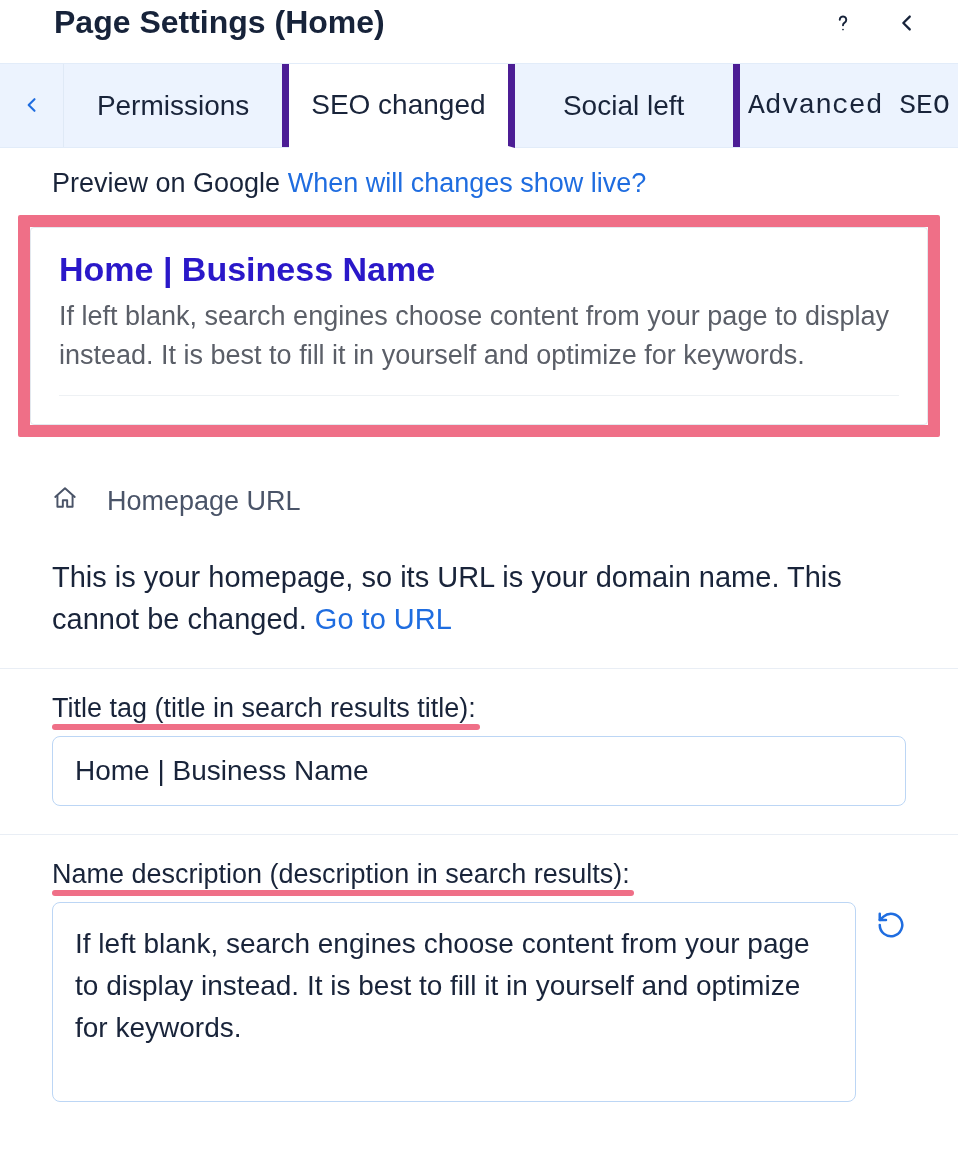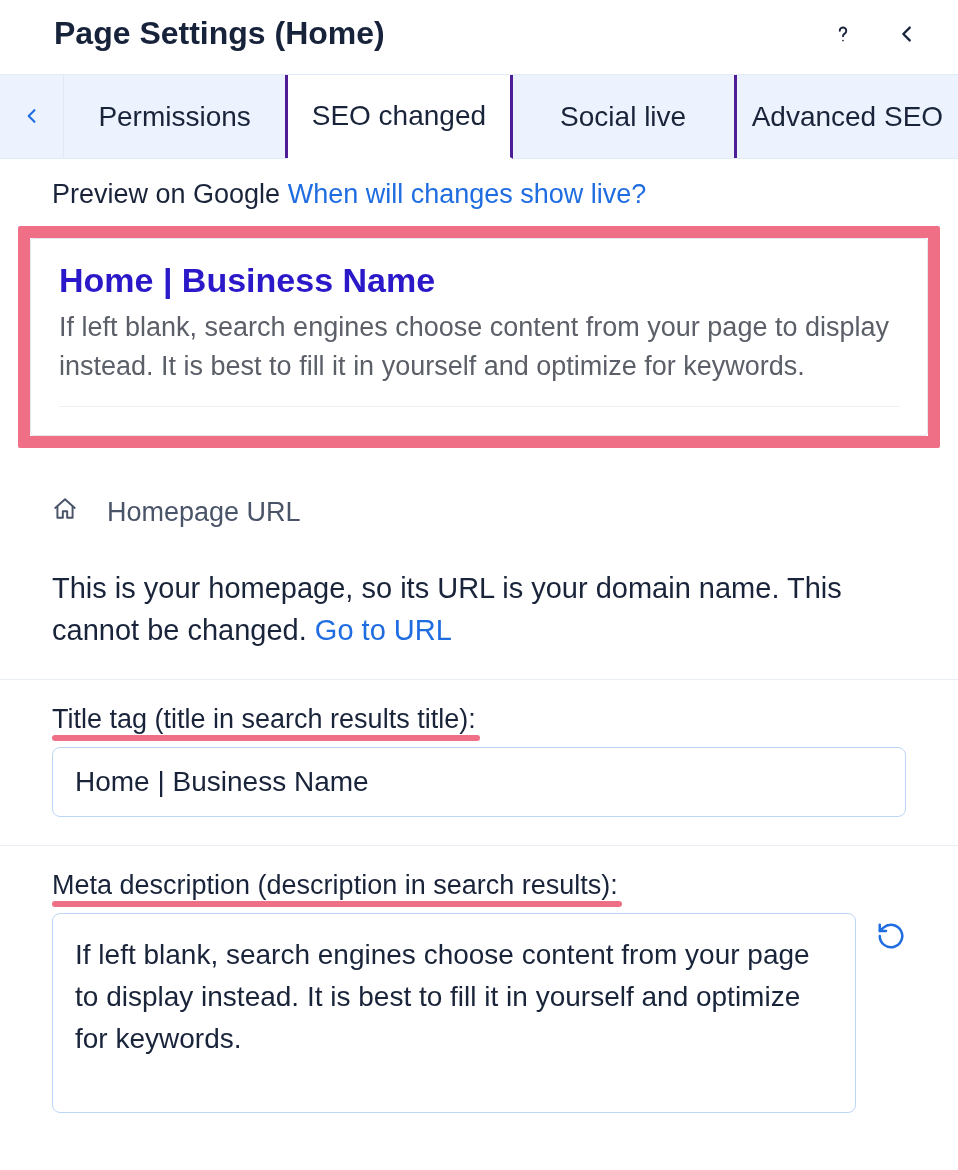--- a/index.html
+++ b/index.html
@@ -1,24 +1,24 @@
 <!DOCTYPE html>
 <html><head>
 <meta charset="utf-8">
 <style>
   * { box-sizing: border-box; margin: 0; padding: 0; }
   html, body { width: 958px; height: 1170px; font-family: -apple-system, BlinkMacSystemFont, "Segoe UI", Helvetica, Arial, sans-serif; color: #19243a; background: #fff; }
-  .header { display: flex; align-items: center; padding: 15px 40px 22px 54px; }
+  .header { display: flex; align-items: center; padding: 4px 40px 22px 54px; }
   .header-title { font-size: 32px; font-weight: 700; color: #17233a; flex: 1; }
   .header-actions { display: flex; align-items: center; gap: 40px; }
   .icon-btn { display: inline-flex; align-items: center; justify-content: center; cursor: pointer; color: #17233a; }
   .tabs { display: flex; background: #ecf3fe; border-top: 1px solid #e2ecf9; border-bottom: 1px solid #e2ecf9; }
   .tab-back { width: 64px; display: flex; align-items: center; justify-content: center; border-right: 1px solid #dfe9f6; }
-  .tab { flex: 1; text-align: center; padding: 24px 8px; font-size: 28px; color: #19243a; border-right: 3px solid #4c1d95; cursor: pointer; display:flex; align-items:center; justify-content:center; line-height:1.2;}
-  .tab:last-child { border-right: none; }
+  .tab { flex: 1; text-align: center; padding: 24px 8px; font-size: 28px; color: #19243a; border-right: 7px solid #4c1d95; cursor: pointer; display:flex; align-items:center; justify-content:center; line-height:1.2;}
+  .tab:last-child { border-right: none; font-family: Liberation Mono, monospace; }
   .tab.active { background: #fff; border-bottom: 2px solid #fff; margin-bottom:-1px;}
   .preview-label-row { padding: 20px 48px 16px 52px; font-size: 27px; color: #19243a; }
   .link { color: #1f6de0; cursor: pointer; }
   .preview-highlight { margin: 0 18px 26px 18px; border: 12px solid #ef6f87; border-radius: 2px; padding: 0; }
   .preview-card { border: 1px solid #e3e8ee; border-radius: 4px; padding: 22px 28px 28px 28px; background:#fff;}
   .preview-title { font-size: 34px; font-weight: 700; color: #2a18c9; margin-bottom: 8px; }
   .preview-desc { font-size: 27px; color: #5b5f68; line-height: 1.45; padding-bottom: 20px; border-bottom: 1px solid #eef1f4;}
   .url-section { padding: 22px 52px 28px 52px; border-bottom: 1px solid #e9eef5; }
   .url-row { display: flex; align-items: center; gap: 29px; font-size: 27px; color: #4a5468; margin-bottom: 10px;}
   .url-desc { font-size: 29px; color: #19243a; line-height: 1.45; margin-top: 38px; }
@@ -52,21 +52,21 @@
 </div>
 
 <div class="tabs">
   <div class="tab-back">
     <svg width="20" height="20" viewBox="0 0 24 24" fill="none" stroke="#1f6de0" stroke-width="2.5" stroke-linecap="round" stroke-linejoin="round">
         <polyline points="15 5 8 12 15 19"></polyline>
       </svg>
   </div>
   <div class="tab">Permissions</div>
   <div class="tab active">SEO changed</div>
-  <div class="tab">Social live</div>
+  <div class="tab">Social left</div>
   <div class="tab">Advanced SEO</div>
 </div>
 
 <div class="preview-label-row">
   <span>Preview on Google</span>
   <span> </span>
   <span class="link">When will changes show live?</span>
 </div>
 
 <div class="preview-highlight">
@@ -94,21 +94,21 @@
 <div class="field-section">
   <div class="field-label-wrap">
     <span class="field-label">Title tag (title in search results title):</span>
     <span class="underline-highlight"></span>
   </div>
   <input class="text-input" type="text" value="Home | Business Name" style="">
 </div>
 
 <div class="field-section" style="border-bottom:none;">
   <div class="field-label-wrap">
-    <span class="field-label">Meta description (description in search results):</span>
+    <span class="field-label">Name description (description in search results):</span>
     <span class="underline-highlight"></span>
   </div>
   <div class="meta-row">
     <textarea class="textarea" style="">If left blank, search engines choose content from your page to display instead. It is best to fill it in yourself and optimize for keywords.</textarea>
     <span class="reset-btn">
       <svg width="30" height="30" viewBox="0 0 24 24" fill="none" stroke="#1f6de0" stroke-width="2" stroke-linecap="round" stroke-linejoin="round">
           <path d="M3 12a9 9 0 1 0 3-6.7L3 8"></path>
           <polyline points="3 3 3 8 8 8"></polyline>
         </svg>
     </span>

